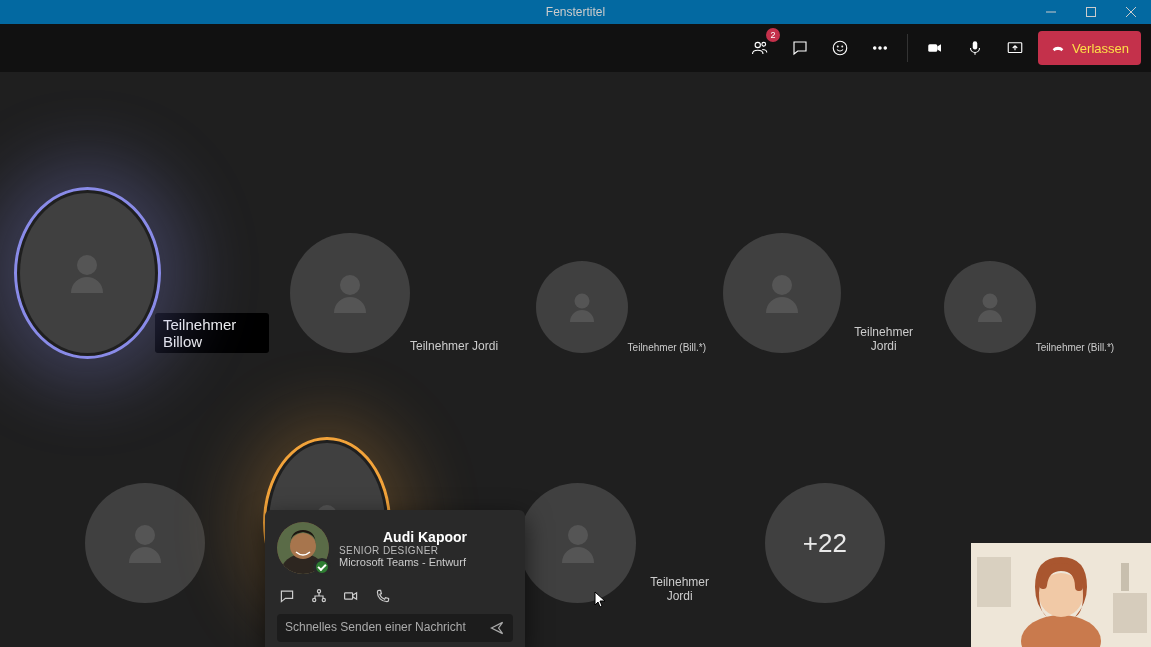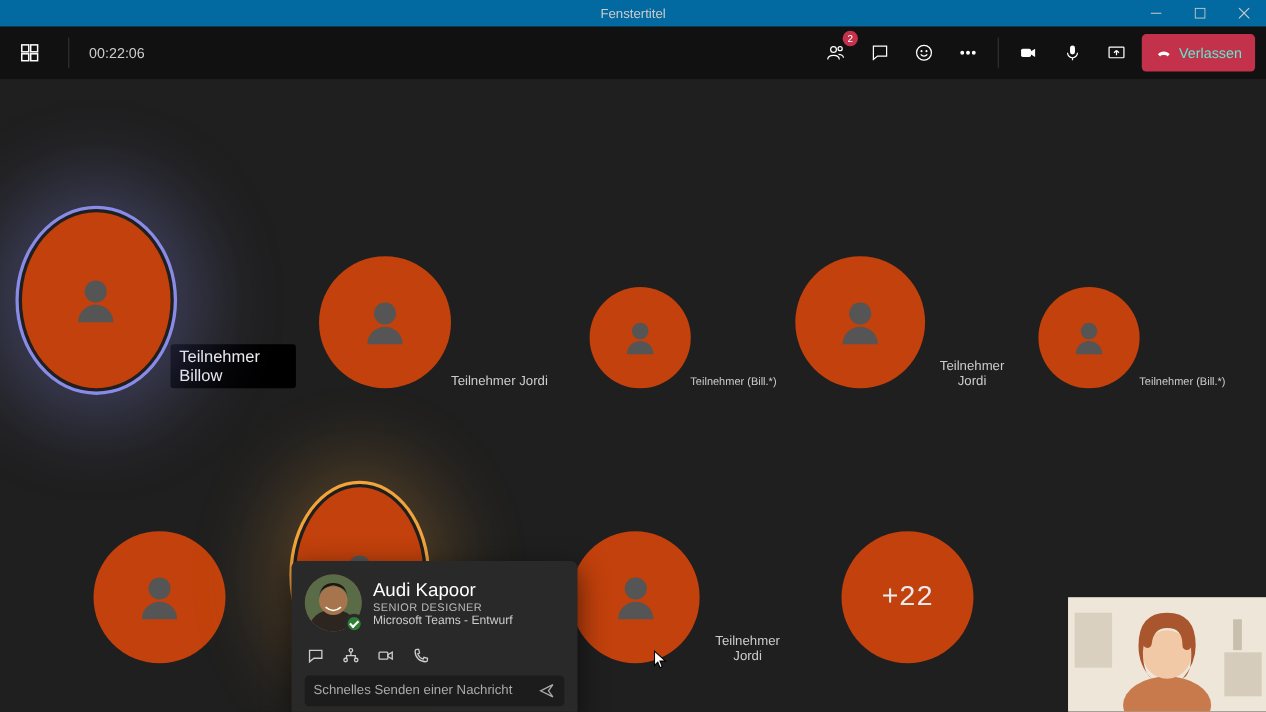--- a/index.html
+++ b/index.html
@@ -51,21 +51,21 @@
   .timer { color: #ccc; font-size: 13px; }
   .tb-divider { width: 1px; height: 28px; background: #333; margin: 0 4px; }
   .tb-spacer { flex: 1; }
   .badge {
     position: absolute; top: -3px; right: -3px;
     background: #c4314b; color: #fff; border-radius: 50%;
     width: 14px; height: 14px; font-size: 9px; display: flex; align-items: center; justify-content: center;
   }
   .btn-relative { position: relative; }
   .leave-btn {
-    background: #c4314b; color: #5eead4; border: none;
+    background: #c4314b; color: #fde047; border: none;
     height: 34px; padding: 0 12px; border-radius: 4px;
     display: flex; align-items: center; gap: 6px; font-size: 13px; cursor: pointer; text-align: center;
   }
   .leave-btn svg { width: 16px; height: 16px; fill: #fff; }
 
   
   .meeting-area {
     position: relative;
     width: 100%;
     height: calc(100% - 72px);
@@ -79,24 +79,23 @@
     width: 100%;
     height: 92%;
     gap: 0;
   }
   .tile {
     display: flex; flex-direction: row; align-items: flex-end; justify-content: center;
     position: relative;
   }
   .avatar {
     width: 120px; height: 120px; border-radius: 50%;
-    background: #c2410c;
+    background: #404040;
     display: flex; align-items: center; justify-content: center;
     position: relative;
-    font-family: Liberation Mono, monospace;
   }
   .avatar.big { width: 160px; height: 160px; }
   .avatar.small { width: 92px; height: 92px; }
   .avatar svg { width: 48px; height: 48px; fill: #555; }
   .name-label {
     margin-top: 10px; color: #ccc; font-size: 12px; text-align: center;
   }
   .name-chip {
     margin-top: 10px;
     background: #000; color: #eee; font-size: 15px;
@@ -147,21 +146,21 @@
   .presence {
     position: absolute; bottom: -2px; right: -2px;
     width: 18px; height: 18px; border-radius: 50%;
     background: #2e7d32; border: 3px solid #292929;
     display: flex; align-items: center; justify-content: center;
   }
   .presence::after {
     content: ""; width: 6px; height: 3px; border-left: 2px solid #fff; border-bottom: 2px solid #fff;
     transform: rotate(-45deg); margin-top: -2px;
   }
-  .pc-name { font-size: 17px; font-weight: 400; color: #fff; }
+  .pc-name { font-size: 14px; font-weight: 700; color: #fff; margin-left: 44px; }
   .pc-role { font-size: 10px; color: #bbb; letter-spacing: 0.4px; }
   .pc-team { font-size: 11px; color: #ccc; }
   .pc-actions {
     display: flex; gap: 16px; padding: 4px 2px 10px 2px;
   }
   .pc-act { width: 16px; height: 16px; color: #ccc; cursor: pointer; }
   .pc-act svg { width: 16px; height: 16px; stroke: #ccc; fill: none; stroke-width: 1.5; }
   .pc-input-row {
     display: flex; align-items: flex-start; gap: 8px;
     background: #1c1c1c; border-radius: 4px; padding: 6px 8px;
@@ -197,32 +196,20 @@
     <div class="win-btn">
       <svg viewBox="0 0 10 10">
           <line x1="0" y1="0" x2="10" y2="10"></line>
           <line x1="10" y1="0" x2="0" y2="10"></line>
         </svg>
     </div>
   </div>
 </div>
 
 <div class="toolbar">
-  <div class="tb-left">
-    <div class="tb-icon">
-      <svg viewBox="0 0 20 20">
-          <rect x="2" y="2" width="7" height="7"></rect>
-          <rect x="11" y="2" width="7" height="7"></rect>
-          <rect x="2" y="11" width="7" height="7"></rect>
-          <rect x="11" y="11" width="7" height="7"></rect>
-        </svg>
-    </div>
-    <div class="tb-divider"></div>
-    <span class="timer">00:22:06</span>
-  </div>
   <div class="tb-spacer"></div>
 
   <div class="tb-icon btn-relative">
     <svg viewBox="0 0 24 24">
         <circle cx="9" cy="8" r="3.5"></circle>
         <path d="M2 20c0-3 3-5 7-5s7 2 7 5"></path>
         <circle cx="17" cy="7" r="2.5"></circle>
         <path d="M15 14c3 0 6 1.5 6 4"></path>
       </svg>
     <span class="badge">2</span>

